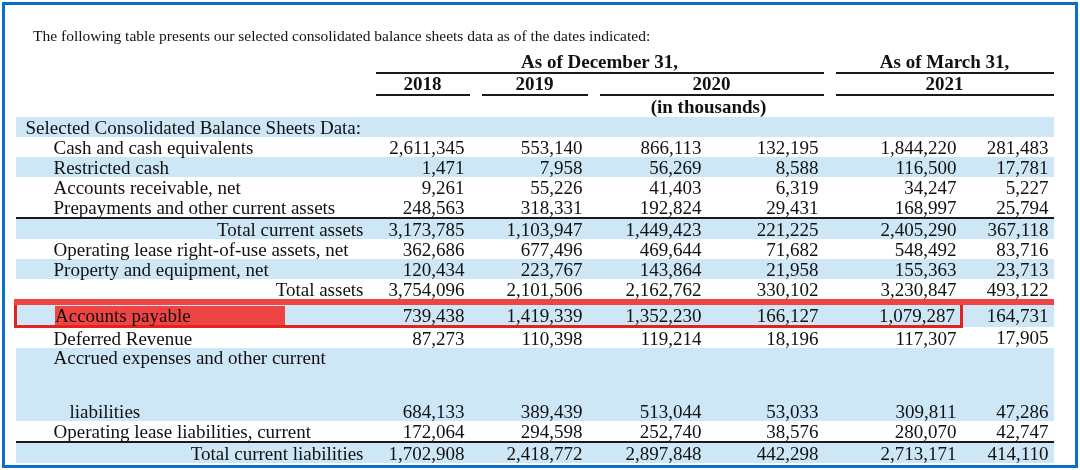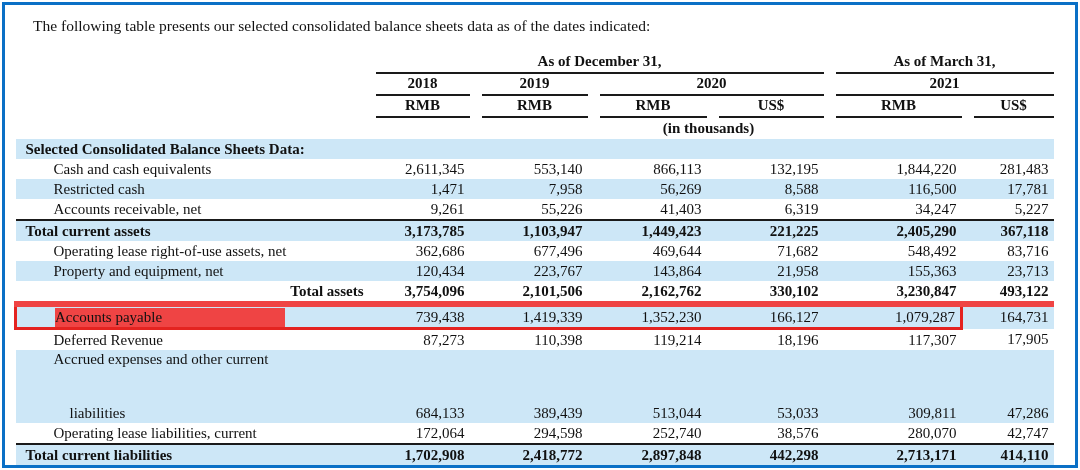--- a/index.html
+++ b/index.html
@@ -13,48 +13,48 @@
   }
   .frame {
     position: absolute;
     left: 2px; top: 2px; right: 2px; bottom: 2px;
     border: 3px solid #0a70c6;
     box-sizing: border-box;
     pointer-events: none;
   }
   .intro {
     position: absolute;
-    left: 33px; top: 1px;
+    left: 33px; top: 11px;
     font-size: 15.5px;
     white-space: nowrap;
   }
   table.bs {
     position: absolute;
     left: 14px; top: 52px;
     border-collapse: collapse;
     table-layout: fixed;
-    font-size: 15px;
+    font-size: 19px;
   }
   col.c-lbl { width: 348px; }
   col.c1 { width: 106px; }
   col.c2 { width: 118px; }
   col.c3 { width: 119px; }
   col.c4 { width: 117px; }
   col.c5 { width: 138px; }
   col.c6 { width: 92px; }
 
   td { padding: 0; height: 20px; line-height: 19px; vertical-align: middle; }
   td.num { text-align: right; padding-right: 5px; }
   td.lbl { padding-left: 10px; white-space: nowrap; }
   td.lbl.ind { padding-left: 38px; }
   .l2 { padding-left: 16px; margin-top: 35px; }
 
   tr.stripe { background: #cde7f7; }
-  tr.bold td { font-weight: bold; margin-top: 11px; }
-  tr.topline td { border-top: 2px solid #1a1a1a; }
+  tr.bold td { font-weight: normal; margin-top: 11px; }
+  tr.topline td { border-top: 2px solid #1a1a1a; text-align: right; }
   tr.botline td { border-bottom: 6px solid #ef4444; text-align: right; }
   tr.twoline td { vertical-align: bottom; height: 28px; }
 
   
   tr.hrow td { height: 21px; }
   .grp, .uline {
     text-align: center;
     font-weight: bold;
     border-bottom: 2px solid #1a1a1a;
     margin-left: 12px;
@@ -116,41 +116,20 @@
         </td>
     <td colspan="2">
           <div class="uline">2020</div>
         </td>
     <td colspan="2">
           <div class="uline">2021</div>
         </td>
   </tr>
   <tr class="hrow">
     <td></td>
-    <td>
-          <div class="uline">RMB</div>
-        </td>
-    <td>
-          <div class="uline">RMB</div>
-        </td>
-    <td>
-          <div class="uline">RMB</div>
-        </td>
-    <td>
-          <div class="uline">US$</div>
-        </td>
-    <td>
-          <div class="uline">RMB</div>
-        </td>
-    <td>
-          <div class="uline">US$</div>
-        </td>
-  </tr>
-  <tr class="hrow">
-    <td></td>
     <td colspan="6" class="note">(in thousands)</td>
   </tr>
 
   <tr class="stripe bold">
     <td class="lbl">Selected Consolidated Balance Sheets Data:</td>
     <td class="num"></td>
         <td class="num"></td>
         <td class="num"></td>
         <td class="num"></td>
         <td class="num"></td>
@@ -181,20 +160,29 @@
     <td class="lbl ind">Accounts receivable, net</td>
     <td class="num">9,261</td>
     <td class="num">55,226</td>
     <td class="num">41,403</td>
     <td class="num">6,319</td>
     <td class="num">34,247</td>
     <td class="num">5,227</td>
   </tr>
 
 
+  <tr>
+    <td class="lbl ind">Prepayments and other current assets</td>
+    <td class="num">248,563</td>
+    <td class="num">318,331</td>
+    <td class="num">192,824</td>
+    <td class="num">29,431</td>
+    <td class="num">168,997</td>
+    <td class="num">25,794</td>
+  </tr>
 
   <tr class="stripe bold topline">
     <td class="lbl">Total current assets</td>
     <td class="num">3,173,785</td>
     <td class="num">1,103,947</td>
     <td class="num">1,449,423</td>
     <td class="num">221,225</td>
     <td class="num">2,405,290</td>
     <td class="num">367,118</td>
   </tr>

